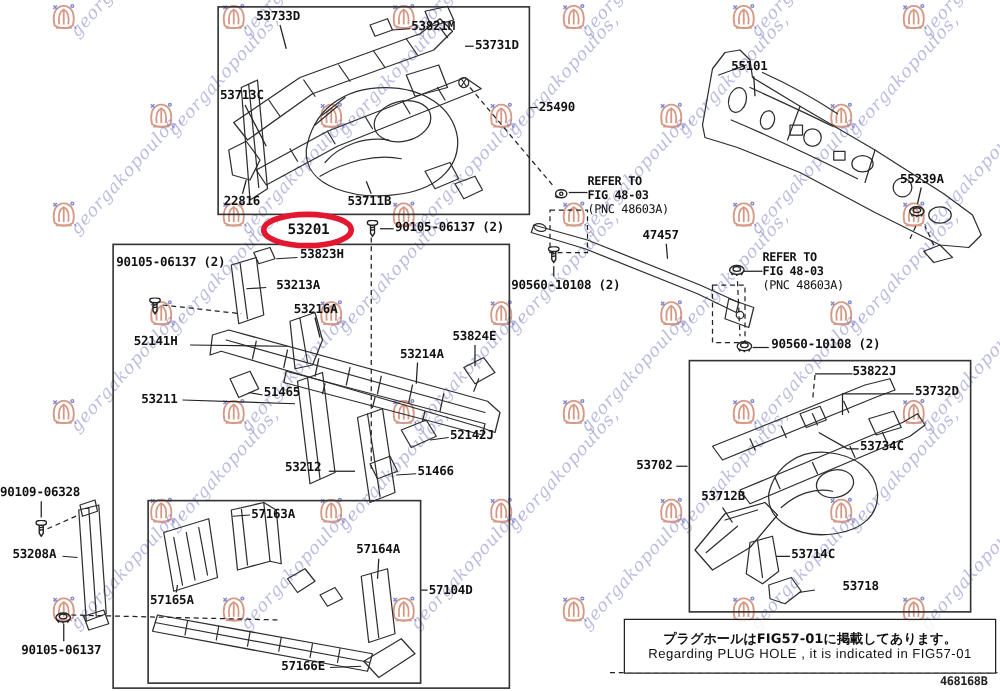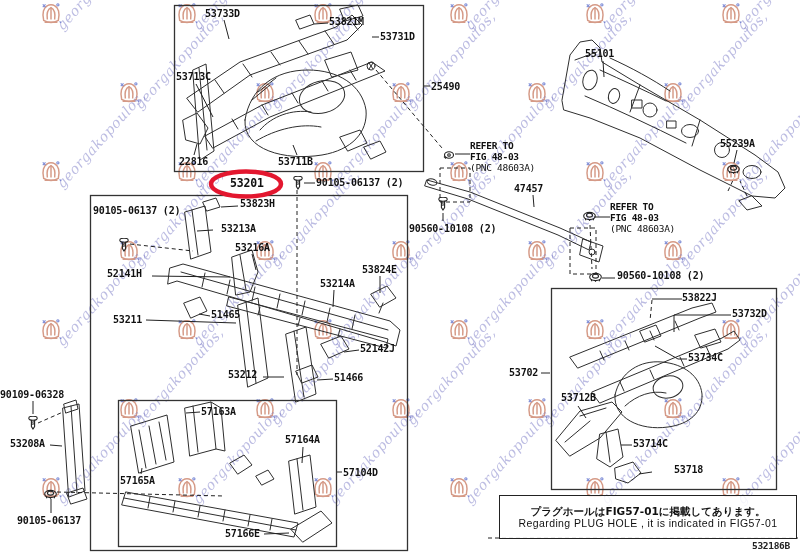--- a/index.html
+++ b/index.html
@@ -527,14 +527,14 @@
     <span>REFER TO</span>
     <span>FIG 48-03</span>
     <span class="pnc">(PNC 48603A)</span>
   </div>
 
   <div class="notebox">
     <div class="nb-jp">プラグホールはFIG57-01に掲載してあります。</div>
     <div class="nb-en">Regarding PLUG HOLE , it is indicated in FIG57-01</div>
   </div>
 
-  <div class="doc-code">532186B</div>
+  <div class="doc-code">468168B</div>
 </div>
 
 </body></html>

